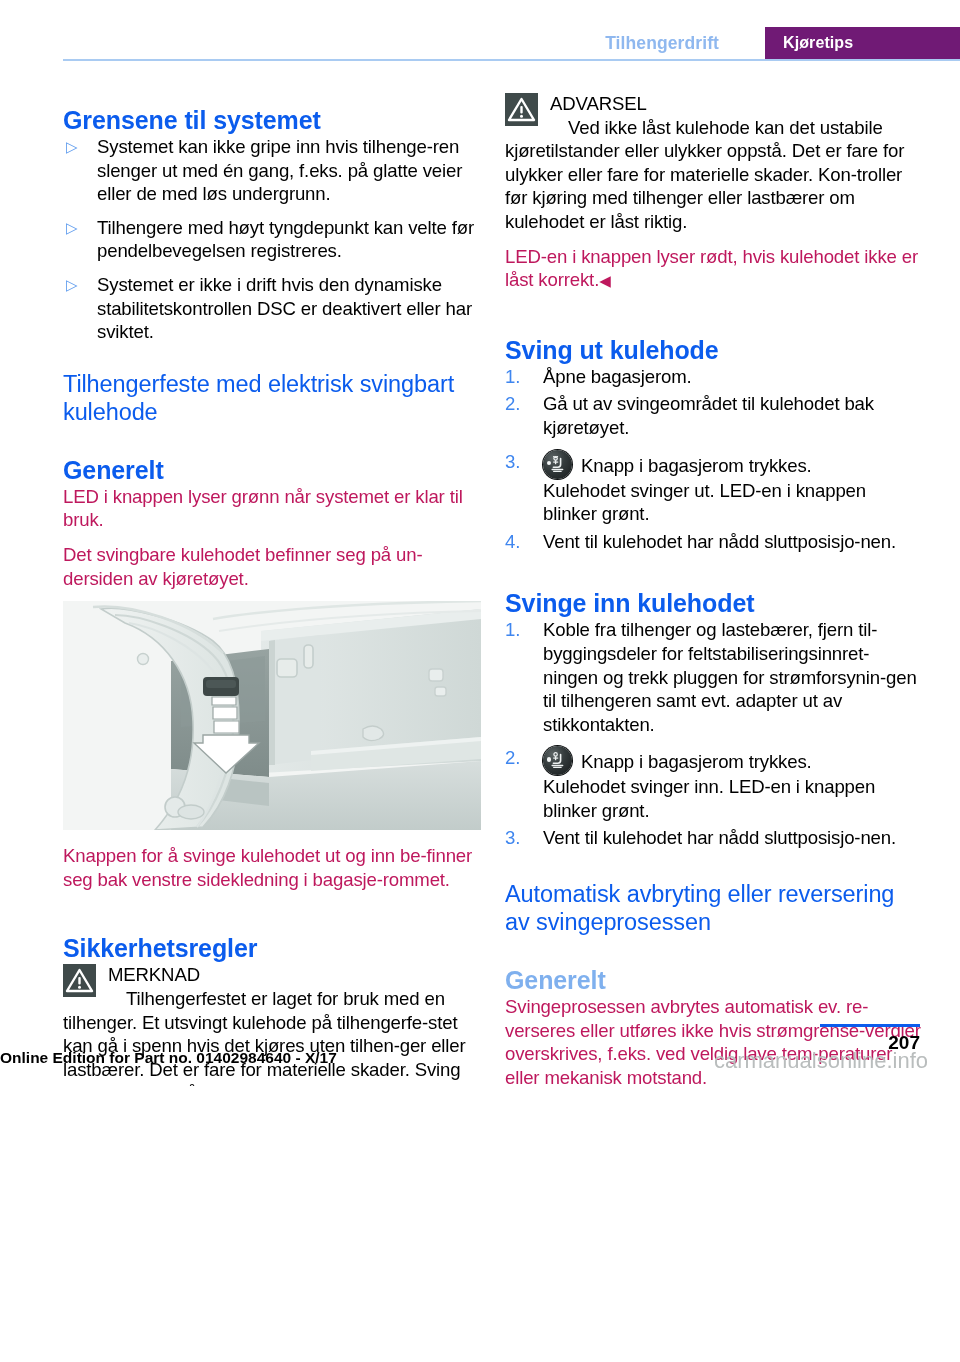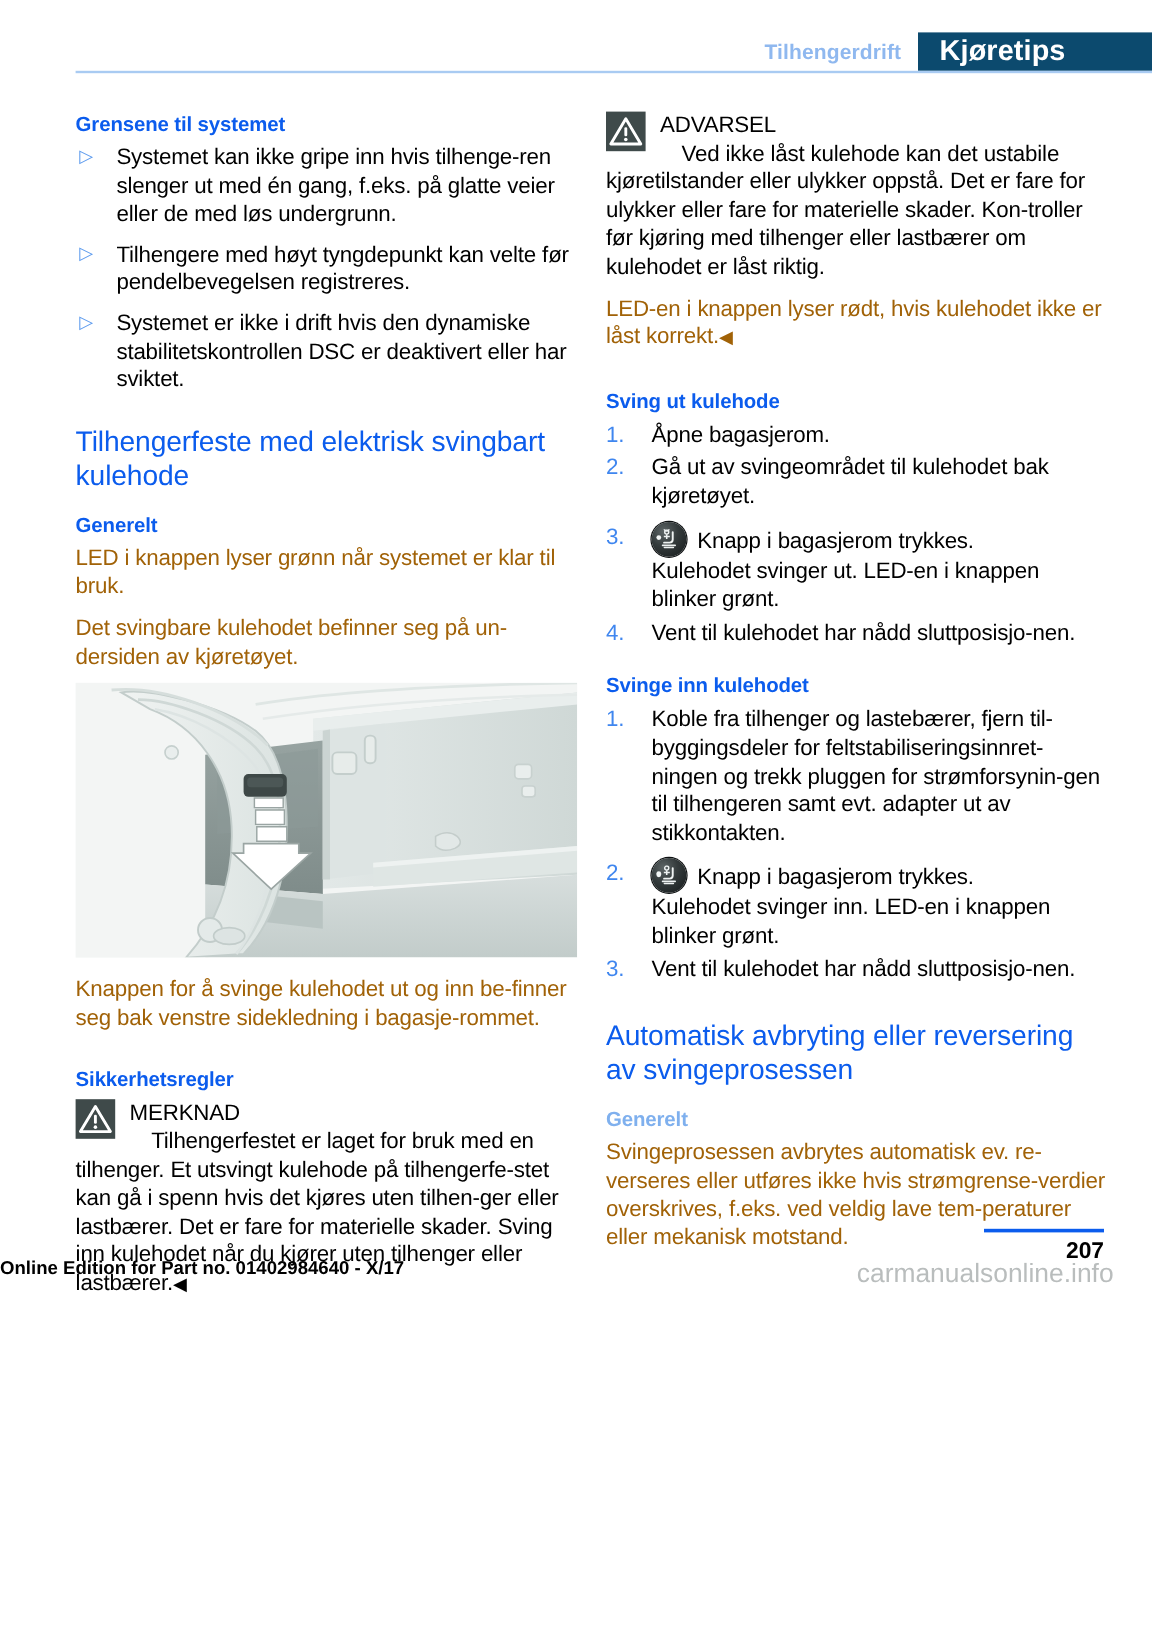--- a/index.html
+++ b/index.html
@@ -33,30 +33,31 @@
   }
   .chapter-title {
     font-size: 17.5px;
     font-weight: bold;
     color: #8fb8ef;
     letter-spacing: .1px;
     padding-right: 14px;
     white-space: nowrap;
   }
   .section-tab {
-    background: #0c4a6e;
+    background: #701a75;
     color: #ffffff;
-    font-size: 24px;
+    font-size: 16px;
     font-weight: bold;
     letter-spacing: .1px;
     height: 32px;
     line-height: 32px;
     padding: 0 20px 0 18px;
     min-width: 195px;
     white-space: nowrap;
+    margin-left: 32px;
   }
   .header-rule {
     position: absolute;
     left: 63px; right: 0;
     top: 59px;
     height: 2px;
     background: #a9cbf2;
   }
 
   
@@ -77,29 +78,29 @@
   h1.sec {
     color: #0b5ced;
     font-size: 23.5px;
     font-weight: normal;
     line-height: 28px;
     margin: 0 0 4px 0;
     letter-spacing: -0.1px;
   }
   h2.sub {
     color: #0b5ced;
-    font-size: 17px;
+    font-size: 25px;
     font-weight: bold;
     line-height: 24px;
-    margin: 0 0 3px 0;
+    margin: 16px 0 3px 0;
     letter-spacing: -0.1px;
   }
   h2.sub.light { color: #7fb0ee; }
   p.body {
-    color: #a16207;
+    color: #be185d;
     font-size: 18.6px;
     line-height: 23.6px;
     margin: 0 0 11px 0;
     letter-spacing: -0.15px;
   }
 
   .spacer-18 { height: 18px; }
   .spacer-26 { height: 26px; }
   .spacer-12 { height: 12px; }
 

